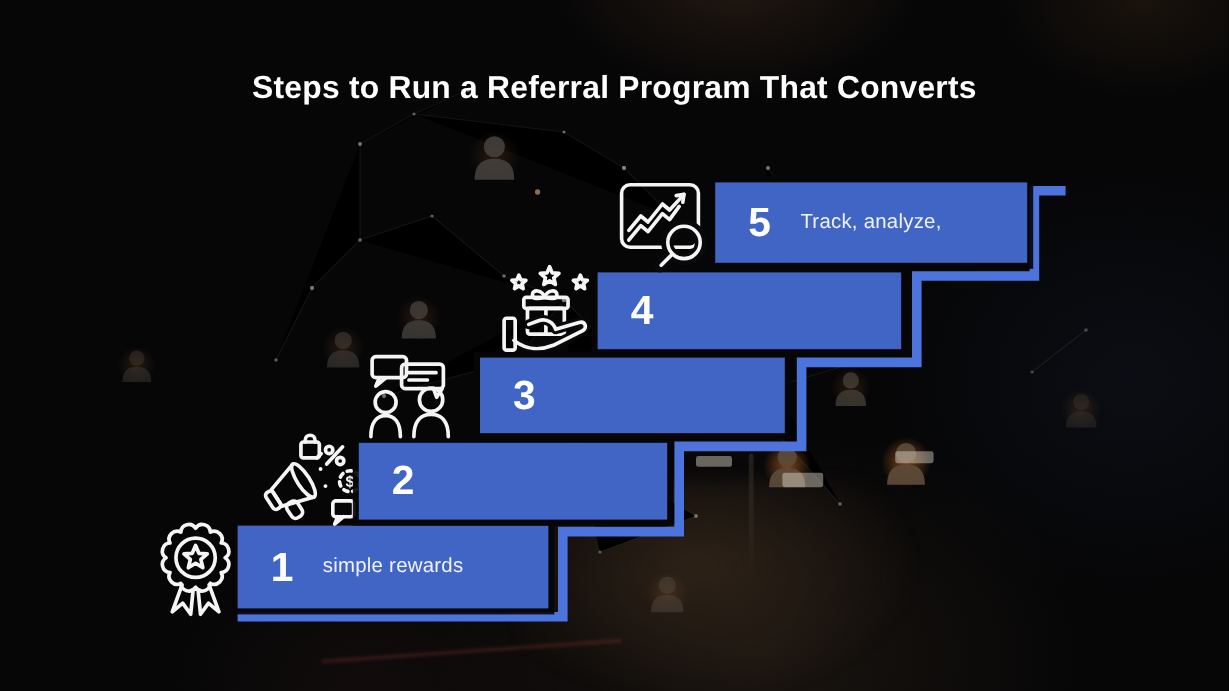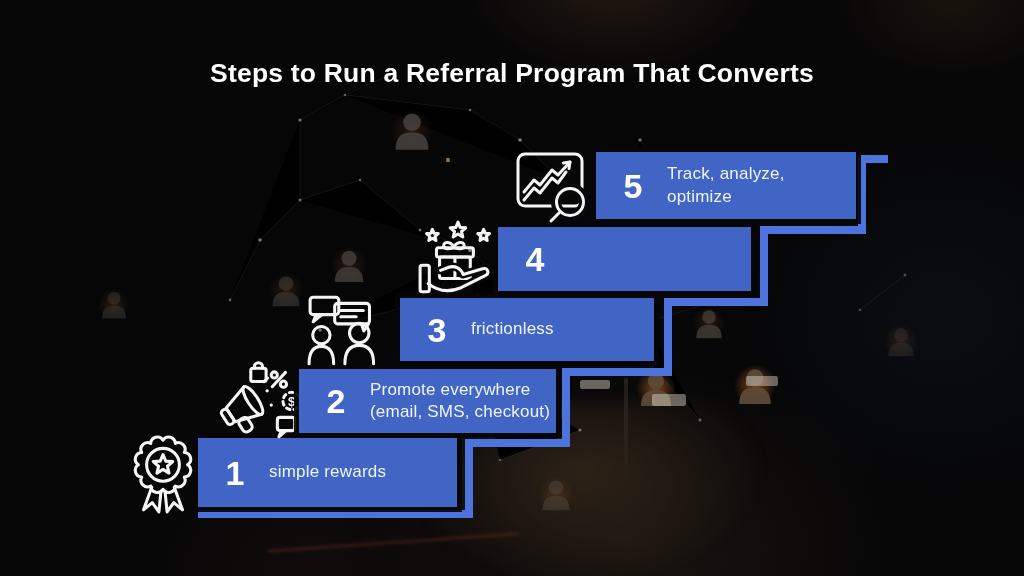--- a/index.html
+++ b/index.html
@@ -215,43 +215,38 @@
       <text x="76" y="45" text-anchor="middle" font-family="Liberation Sans, sans-serif" font-size="13" font-weight="700" fill="#f5f5f5">$</text>
       <rect class="ic" x="62" y="56" width="17" height="13" rx="2.5"></rect>
       <path class="ic" d="M66,69 l-2.5,6 l7,-6"></path>
       <circle cx="52" cy="30" r="1.6" fill="#f5f5f5"></circle>
       <circle cx="56" cy="44" r="1.6" fill="#f5f5f5"></circle>
       <path class="ic" stroke-width="2.5" d="M49,21 l3.5,-3.5"></path>
     </svg>
   </div>
   <div class="step-box box2">
     <div class="step-num">2</div>
-    <div class="step-lines">
-      <div>Promote everywhere</div>
-      <div>(email, SMS, checkout)</div>
-    </div>
   </div>
 
   <div class="step-icon icon3">
     <svg viewBox="0 0 84 70">
       <rect class="ic" x="4" y="3" width="28" height="17" rx="3"></rect>
       <path class="ic" d="M10,20 l-3,7 l8,-6.5"></path>
       <rect class="ic" x="28" y="9" width="34" height="20" rx="3" fill="#09090b"></rect>
       <path class="ic" stroke-width="2.5" d="M34,16 h22 M34,22 h15"></path>
       <path class="ic" d="M54,29 l2.5,7 l4.5,-7"></path>
       <circle class="ic" cx="15" cy="40" r="8.5"></circle>
       <path class="ic" d="M3,68 C3,56 8,51 15,51 C22,51 27,56 27,68"></path>
       <circle class="ic" cx="52" cy="38" r="9.5"></circle>
       <path class="ic" d="M38,68 C38,55 44,50 52,50 C60,50 66,55 66,68"></path>
     </svg>
   </div>
   <div class="step-box box3">
     <div class="step-num">3</div>
     <div class="step-lines">
-      <div>frictionless</div>
     </div>
   </div>
 
   <div class="step-icon icon4">
     <svg viewBox="0 0 82 72">
       <path class="ic" stroke-width="2.2" d="M16,9 L17.6,12.8 L21.7,13.2 L18.6,15.8 L19.5,19.9 L16,17.7 L12.5,19.9 L13.4,15.8 L10.3,13.2 L14.4,12.8 Z"></path>
       <path class="ic" stroke-width="2.2" d="M41,2 L43.1,7.1 L48.6,7.5 L44.4,11.1 L45.7,16.5 L41,13.6 L36.3,16.5 L37.6,11.1 L33.4,7.5 L38.9,7.1 Z"></path>
       <path class="ic" stroke-width="2.2" d="M66,9 L67.6,12.8 L71.7,13.2 L68.6,15.8 L69.5,19.9 L66,17.7 L62.5,19.9 L63.4,15.8 L60.3,13.2 L64.4,12.8 Z"></path>
       <path class="ic" d="M37,27 c-2,-6 -10,-7 -10,-2 c0,4 6,3 10,2 M37,27 c2,-6 10,-7 10,-2 c0,4 -6,3 -10,2"></path>
       <rect class="ic" x="20" y="27" width="36" height="9" rx="2"></rect>
@@ -275,19 +270,18 @@
       <circle class="ic-dark" stroke-width="10" cx="56" cy="52" r="14"></circle>
       <path class="ic-dark" stroke-width="10" d="M46,62 L36,72"></path>
       <circle class="ic" stroke-width="3.5" cx="56" cy="52" r="13.5"></circle>
       <path class="ic" stroke-width="5" d="M46,62 L37,71"></path>
     </svg>
   </div>
   <div class="step-box box5">
     <div class="step-num">5</div>
     <div class="step-lines">
       <div>Track, analyze,</div>
-      <div>optimize</div>
     </div>
   </div>
 
   <div class="title">Steps to Run a Referral Program That Converts</div>
 
 </div>
 
 </body></html>

